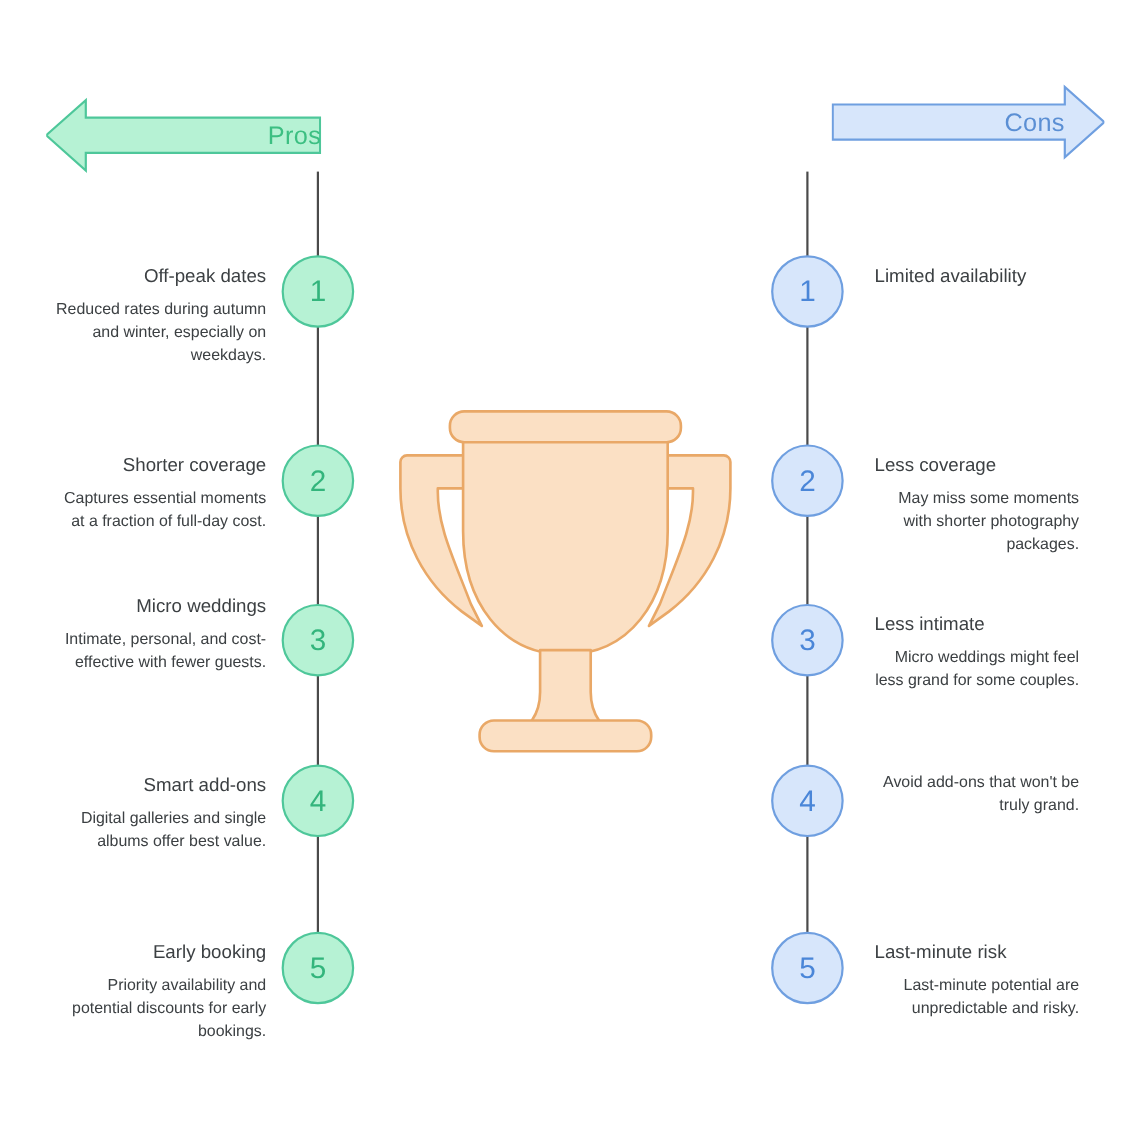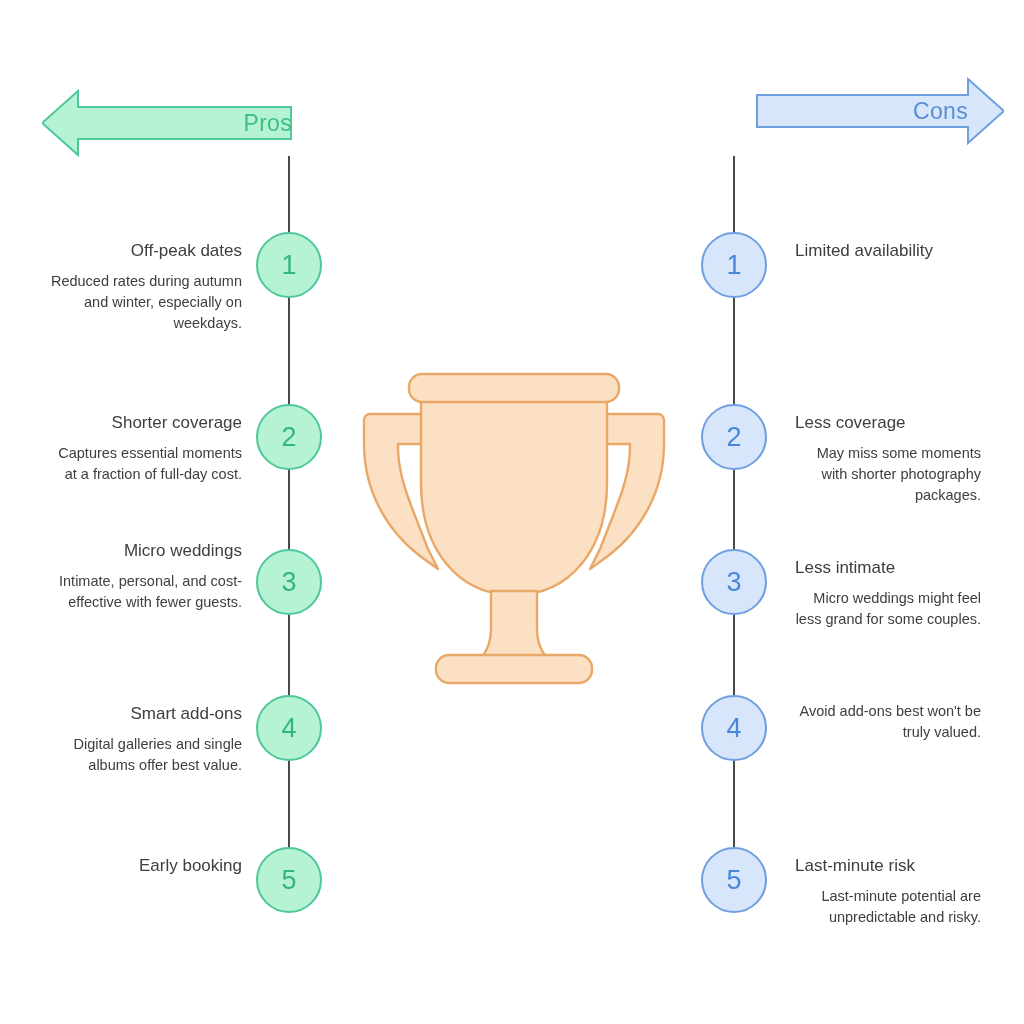--- a/index.html
+++ b/index.html
@@ -178,20 +178,21 @@
 
     <div class="node pros" style="top:695px">4</div>
     <div class="item-text" style="top:701px">
       <p class="item-title">Smart add-ons</p>
       <p class="item-desc">Digital galleries and single albums offer best value.</p>
     </div>
 
     <div class="node pros" style="top:847px">5</div>
     <div class="item-text" style="top:853px">
       <p class="item-title">Early booking</p>
+      <p class="item-desc">Priority availability and potential discounts for early bookings.</p>
     </div>
 
   </div>
 
   <div class="cons-col">
 
     <div class="node cons" style="top:232px">1</div>
     <div class="item-text" style="top:238px">
       <p class="item-title">Limited availability</p>
     </div>
@@ -203,21 +204,21 @@
     </div>
 
     <div class="node cons" style="top:549px">3</div>
     <div class="item-text" style="top:555px">
       <p class="item-title">Less intimate</p>
       <p class="item-desc">Micro weddings might feel less grand for some couples.</p>
     </div>
 
     <div class="node cons" style="top:695px">4</div>
     <div class="item-text" style="top:701px">
-      <p class="item-desc">Avoid add-ons best won't be truly valued.</p>
+      <p class="item-desc">Avoid add-ons that won't be truly grand.</p>
     </div>
 
     <div class="node cons" style="top:847px">5</div>
     <div class="item-text" style="top:853px">
       <p class="item-title">Last-minute risk</p>
       <p class="item-desc">Last-minute potential are unpredictable and risky.</p>
     </div>
 
   </div>
 

